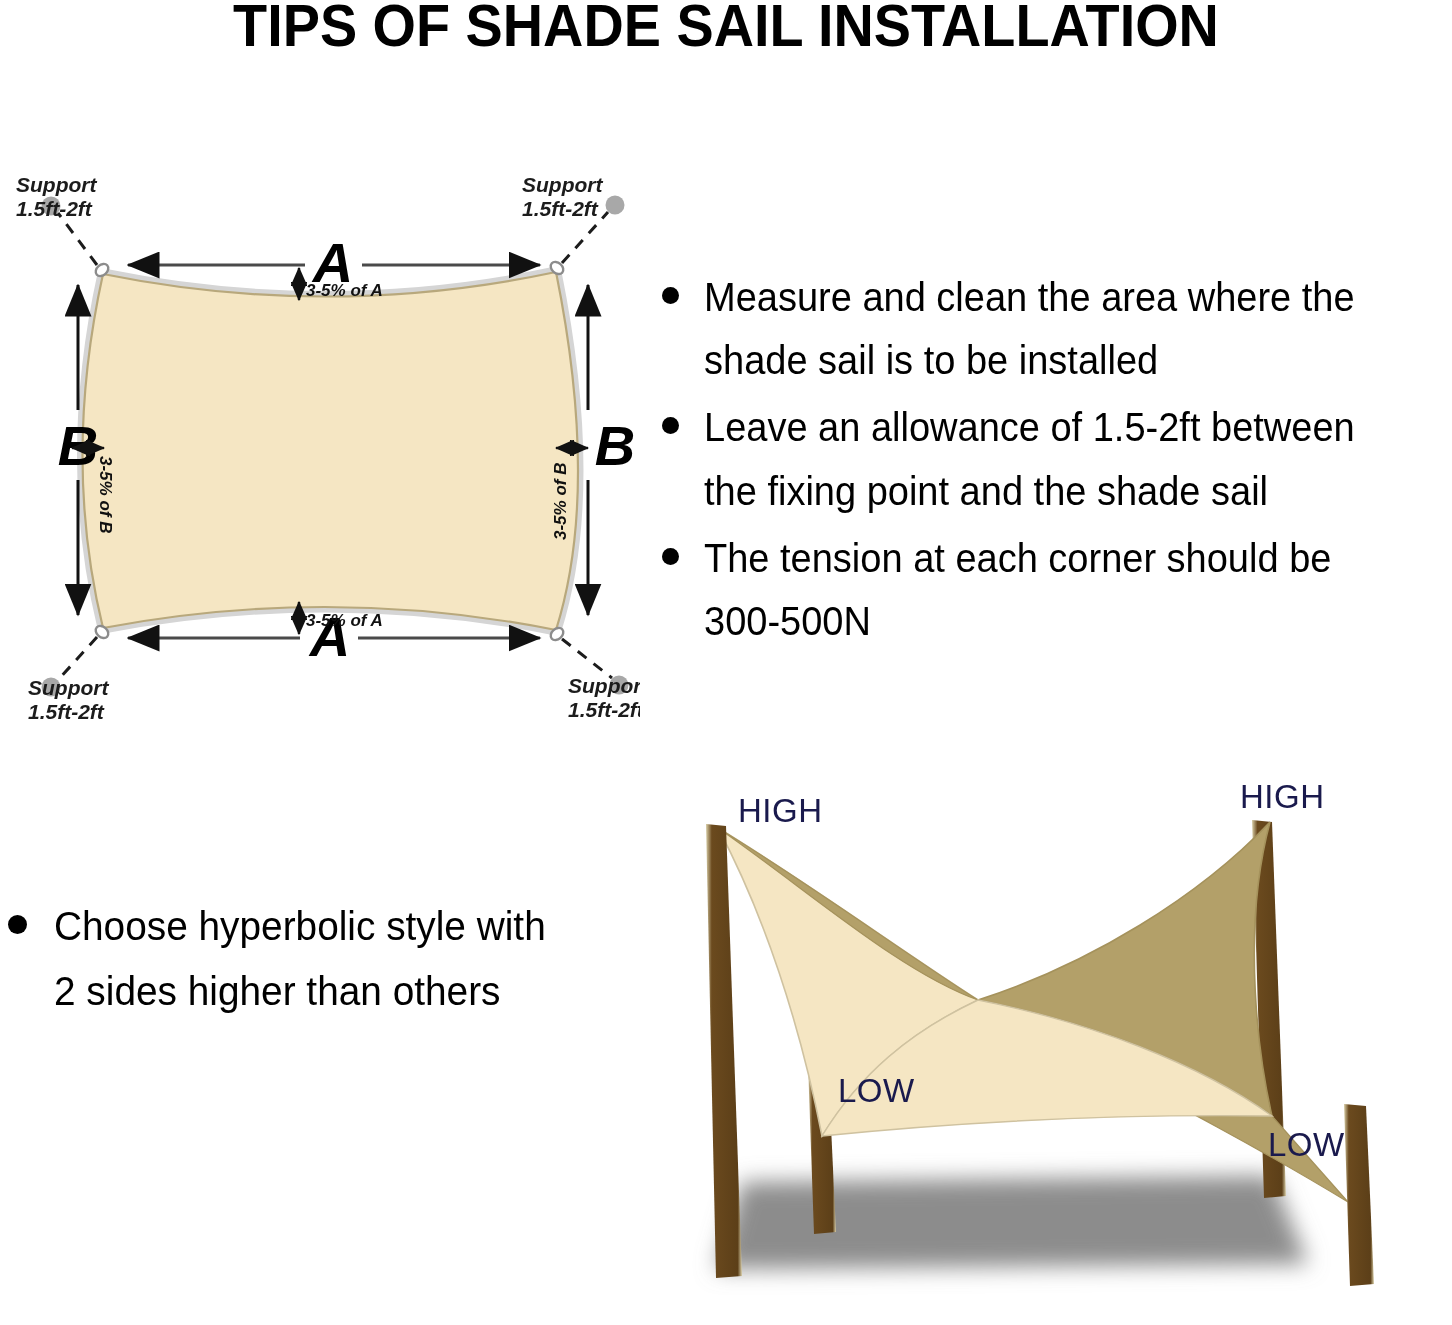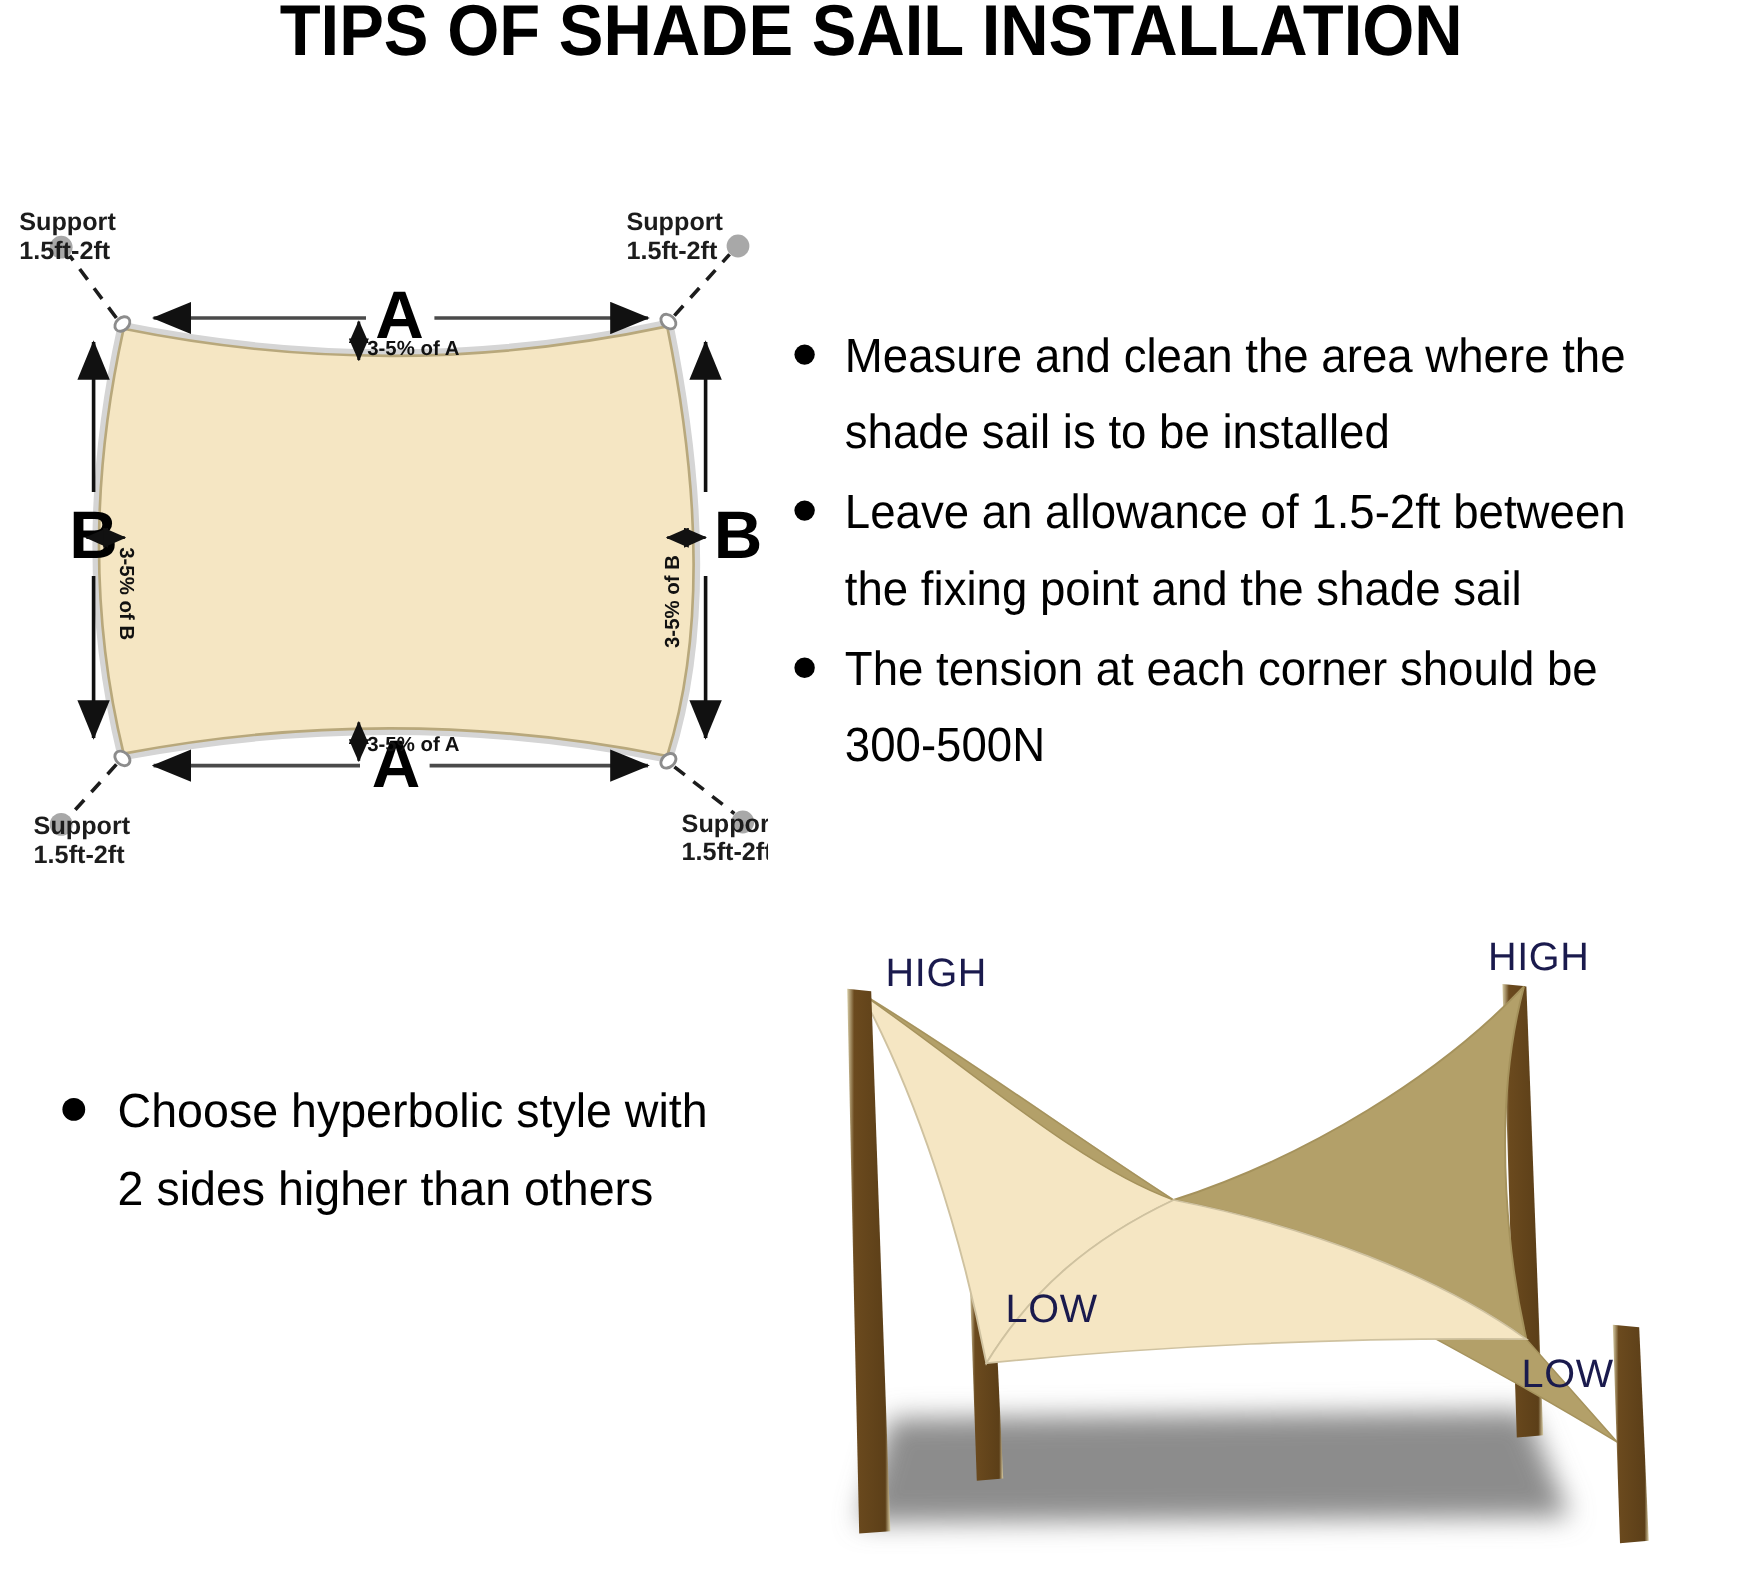--- a/index.html
+++ b/index.html
@@ -19,21 +19,21 @@
     font-weight:bold;
     font-size:60px;
     letter-spacing:0px;
     transform:scaleX(0.93);
     transform-origin:center top;
     white-space:nowrap;
     line-height:1.05;
   }
 
   
-  #rect-diagram{top:160px;left:0;width:640px;height:580px;}
+  #rect-diagram{top:160px;left:0;width:640px;height:580px;font-style:italic;}
   #rect-diagram svg{display:block;}
 
   
   .bullets{list-style:none;margin:0;padding:0;}
   .bullets li{
     position:relative;
     padding-left:56px;
     margin:0 0 4px 0;
   }
   .bullets li .dot{
@@ -52,21 +52,20 @@
     line-height:1.58;
     font-weight:400;
   }
   #tips-right .txt{transform:scaleX(0.95);transform-origin:left center;}
 
   #tips-left{
     top:894px;left:0px;width:630px;
     font-size:40px;
     line-height:1.62;
     font-weight:400;
-    margin-left:44px;
   }
   #tips-left li{padding-left:54px;}
   #tips-left li .dot{left:8px;width:19px;height:19px;}
   #tips-left .txt{transform:scaleX(0.97);transform-origin:left center;}
 
   
   #sail-illu{top:764px;left:660px;width:792px;height:535px;}
   #sail-illu svg{display:block;}
 
   .hl-label{

